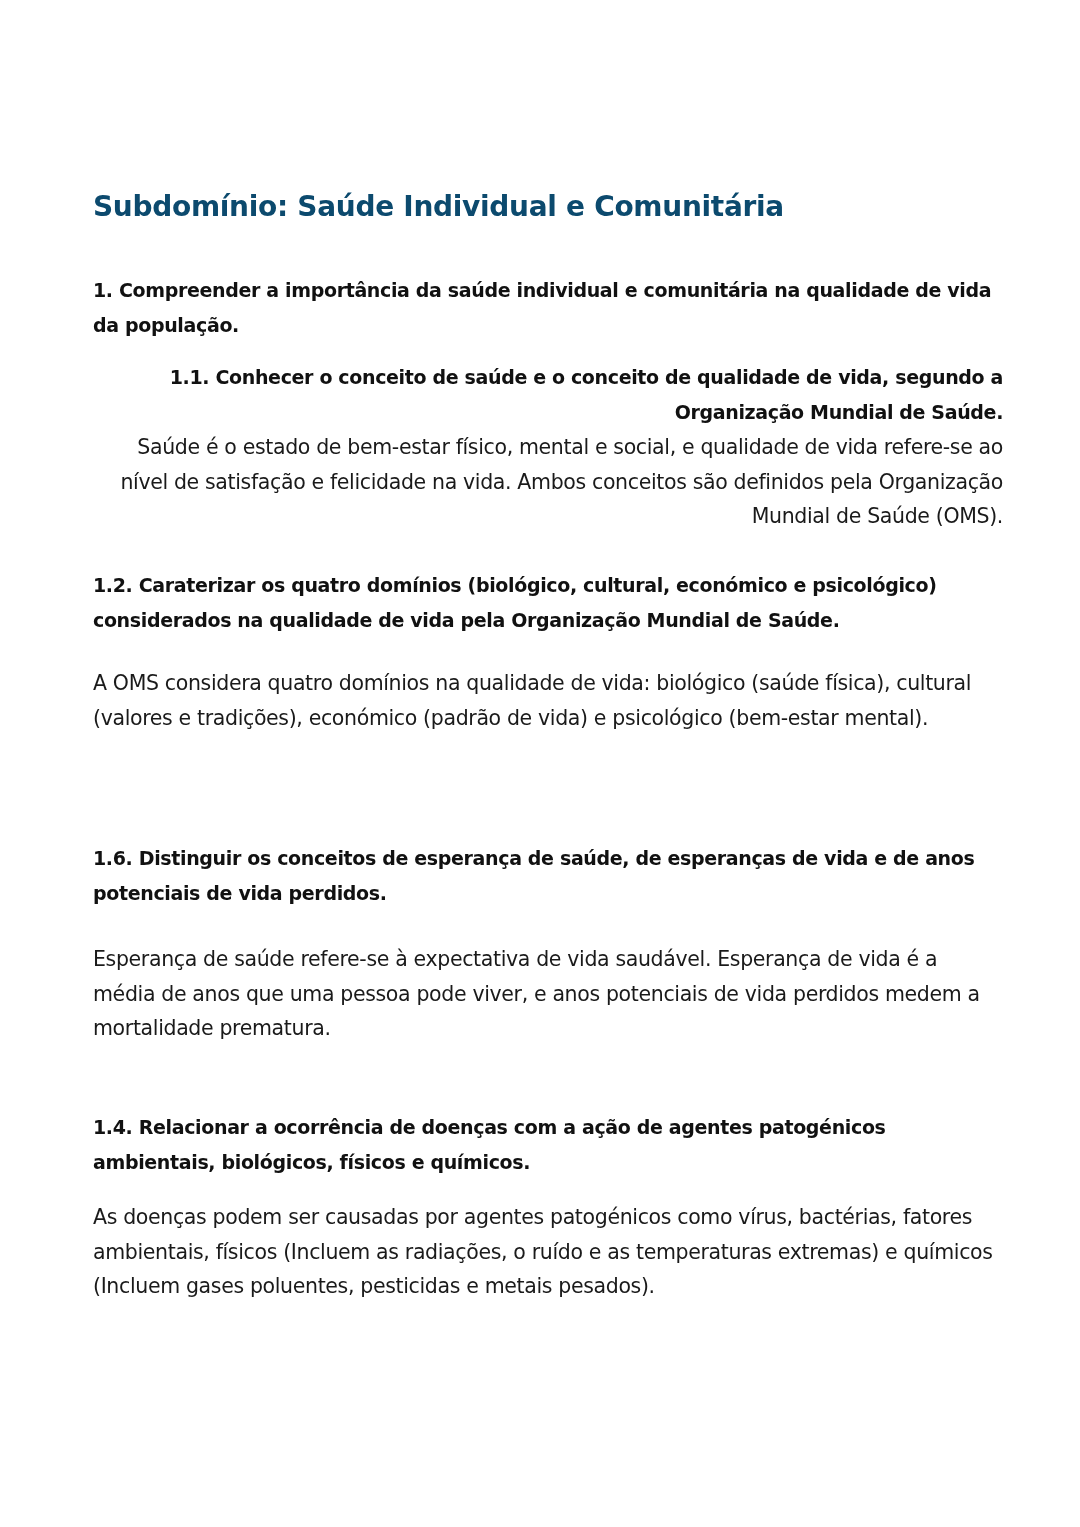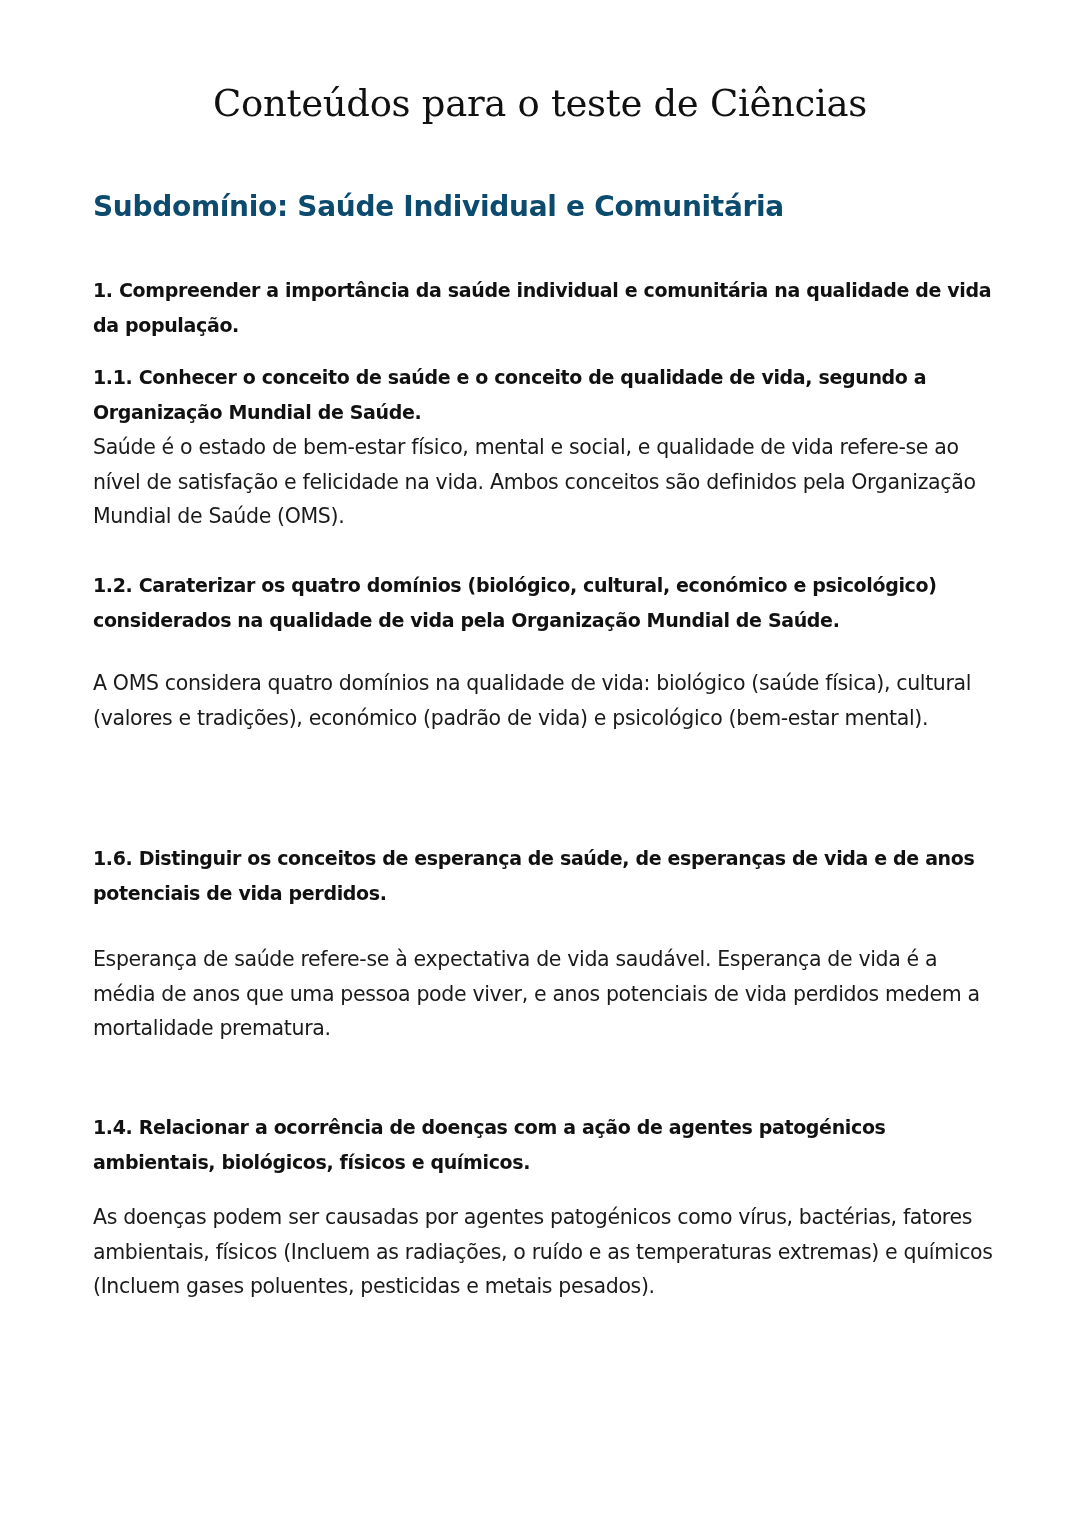--- a/index.html
+++ b/index.html
@@ -17,28 +17,27 @@
   }
   .block { position: absolute; left: 93px; width: 910px;
     font-family: "DejaVu Sans", "Liberation Sans", sans-serif; color: #111; }
   .heading { font-weight: bold; font-size: 19px; line-height: 34.5px; margin: 0; letter-spacing: -0.35px; }
   .para { font-size: 20.5px; line-height: 34.5px; margin: 0; letter-spacing: -0.35px; color: #1a1a1a; }
 </style>
 </head>
 <body>
 
 <div class="page">
-  <h1 class="doc-title">Conteúdos para o teste de Ciências</h1>
   <h2 class="subdomain">Subdomínio: Saúde Individual e Comunitária</h2>
 
   <div class="block" style="top:273px;">
     <p class="heading">1. Compreender a importância da saúde individual e comunitária na qualidade de vida da população.</p>
   </div>
 
-  <div class="block" style="top:360px;">
+  <div class="block" style="top:360px;text-align:right;">
     <p class="heading">1.1. Conhecer o conceito de saúde e o conceito de qualidade de vida, segundo a Organização Mundial de Saúde.</p>
     <p class="para" style="margin-top:1px;">Saúde é o estado de bem-estar físico, mental e social, e qualidade de vida refere-se ao nível de satisfação e felicidade na vida. Ambos conceitos são definidos pela Organização Mundial de Saúde (OMS).</p>
   </div>
 
   <div class="block" style="top:568px;">
     <p class="heading">1.2. Caraterizar os quatro domínios (biológico, cultural, económico e psicológico) considerados na qualidade de vida pela Organização Mundial de Saúde.</p>
     <p class="para" style="margin-top:29px;">A OMS considera quatro domínios na qualidade de vida: biológico (saúde física), cultural (valores e tradições), económico (padrão de vida) e psicológico (bem-estar mental).</p>
   </div>
 
   <div class="block" style="top:841px;">

